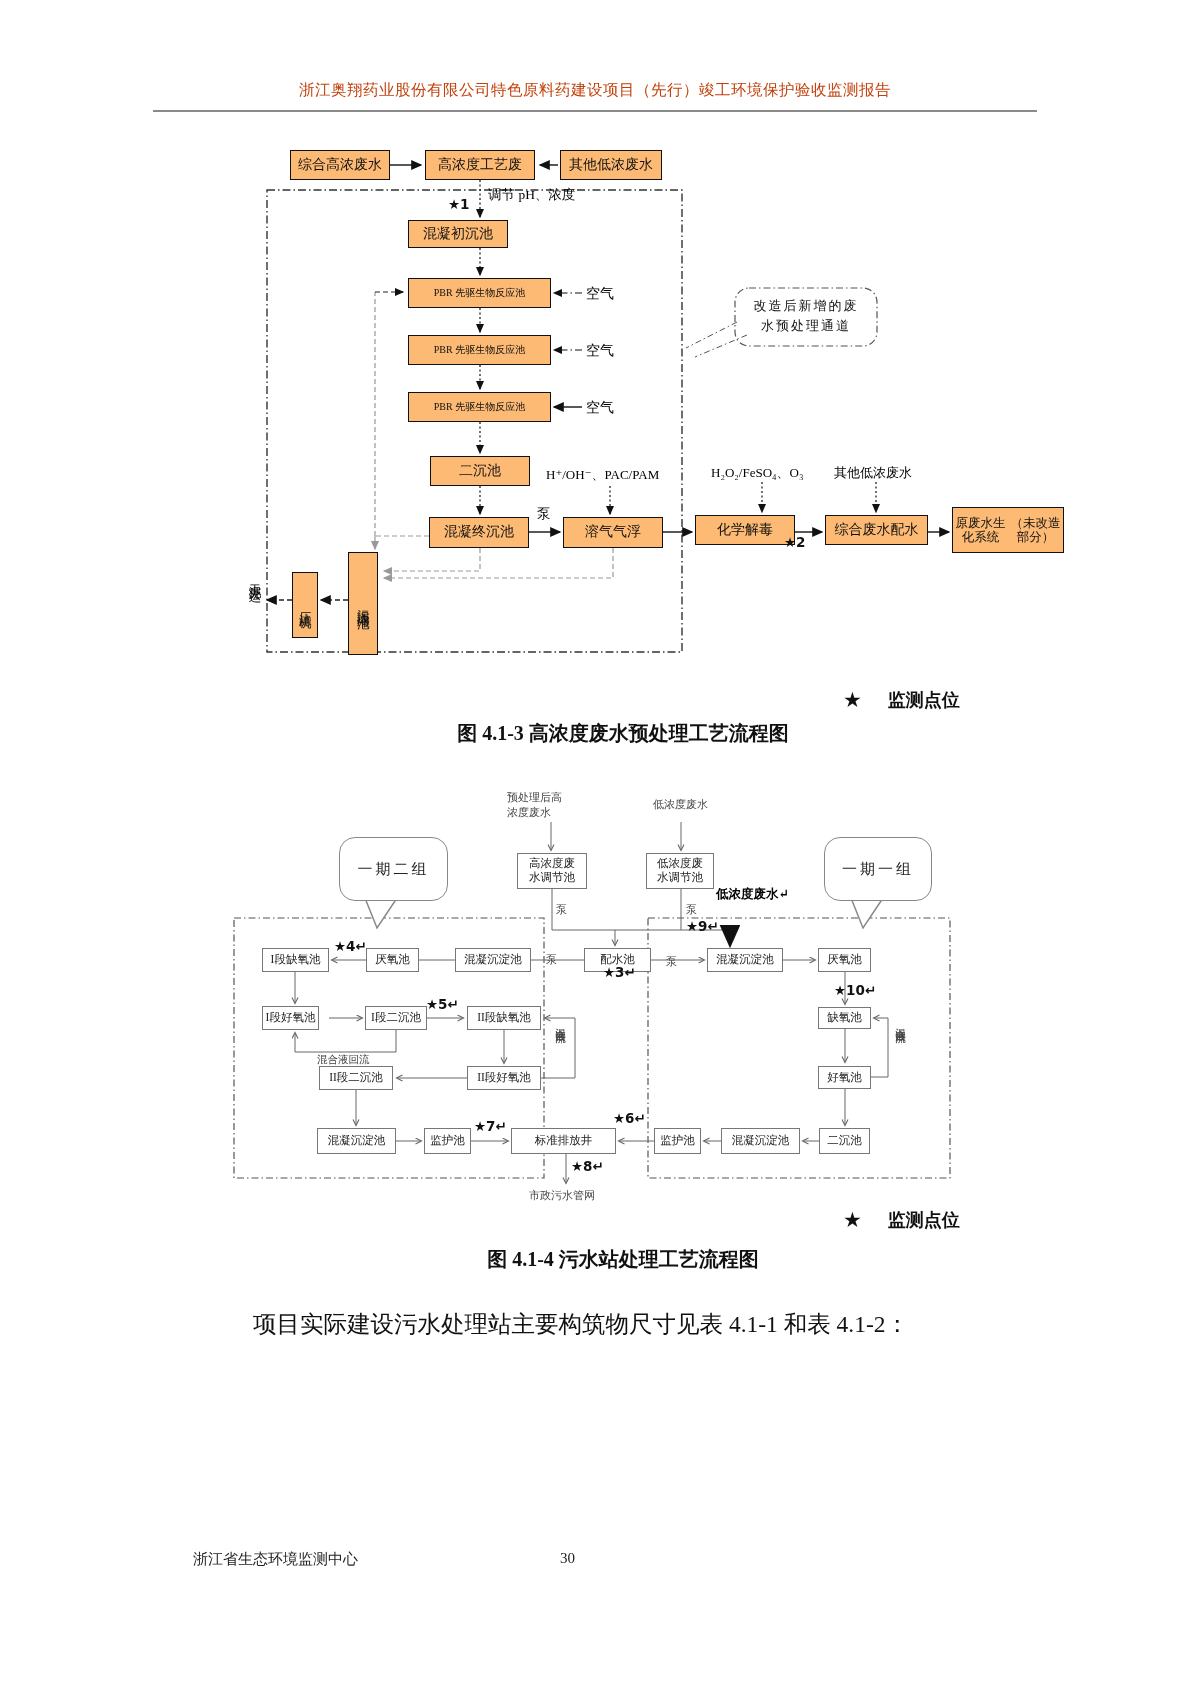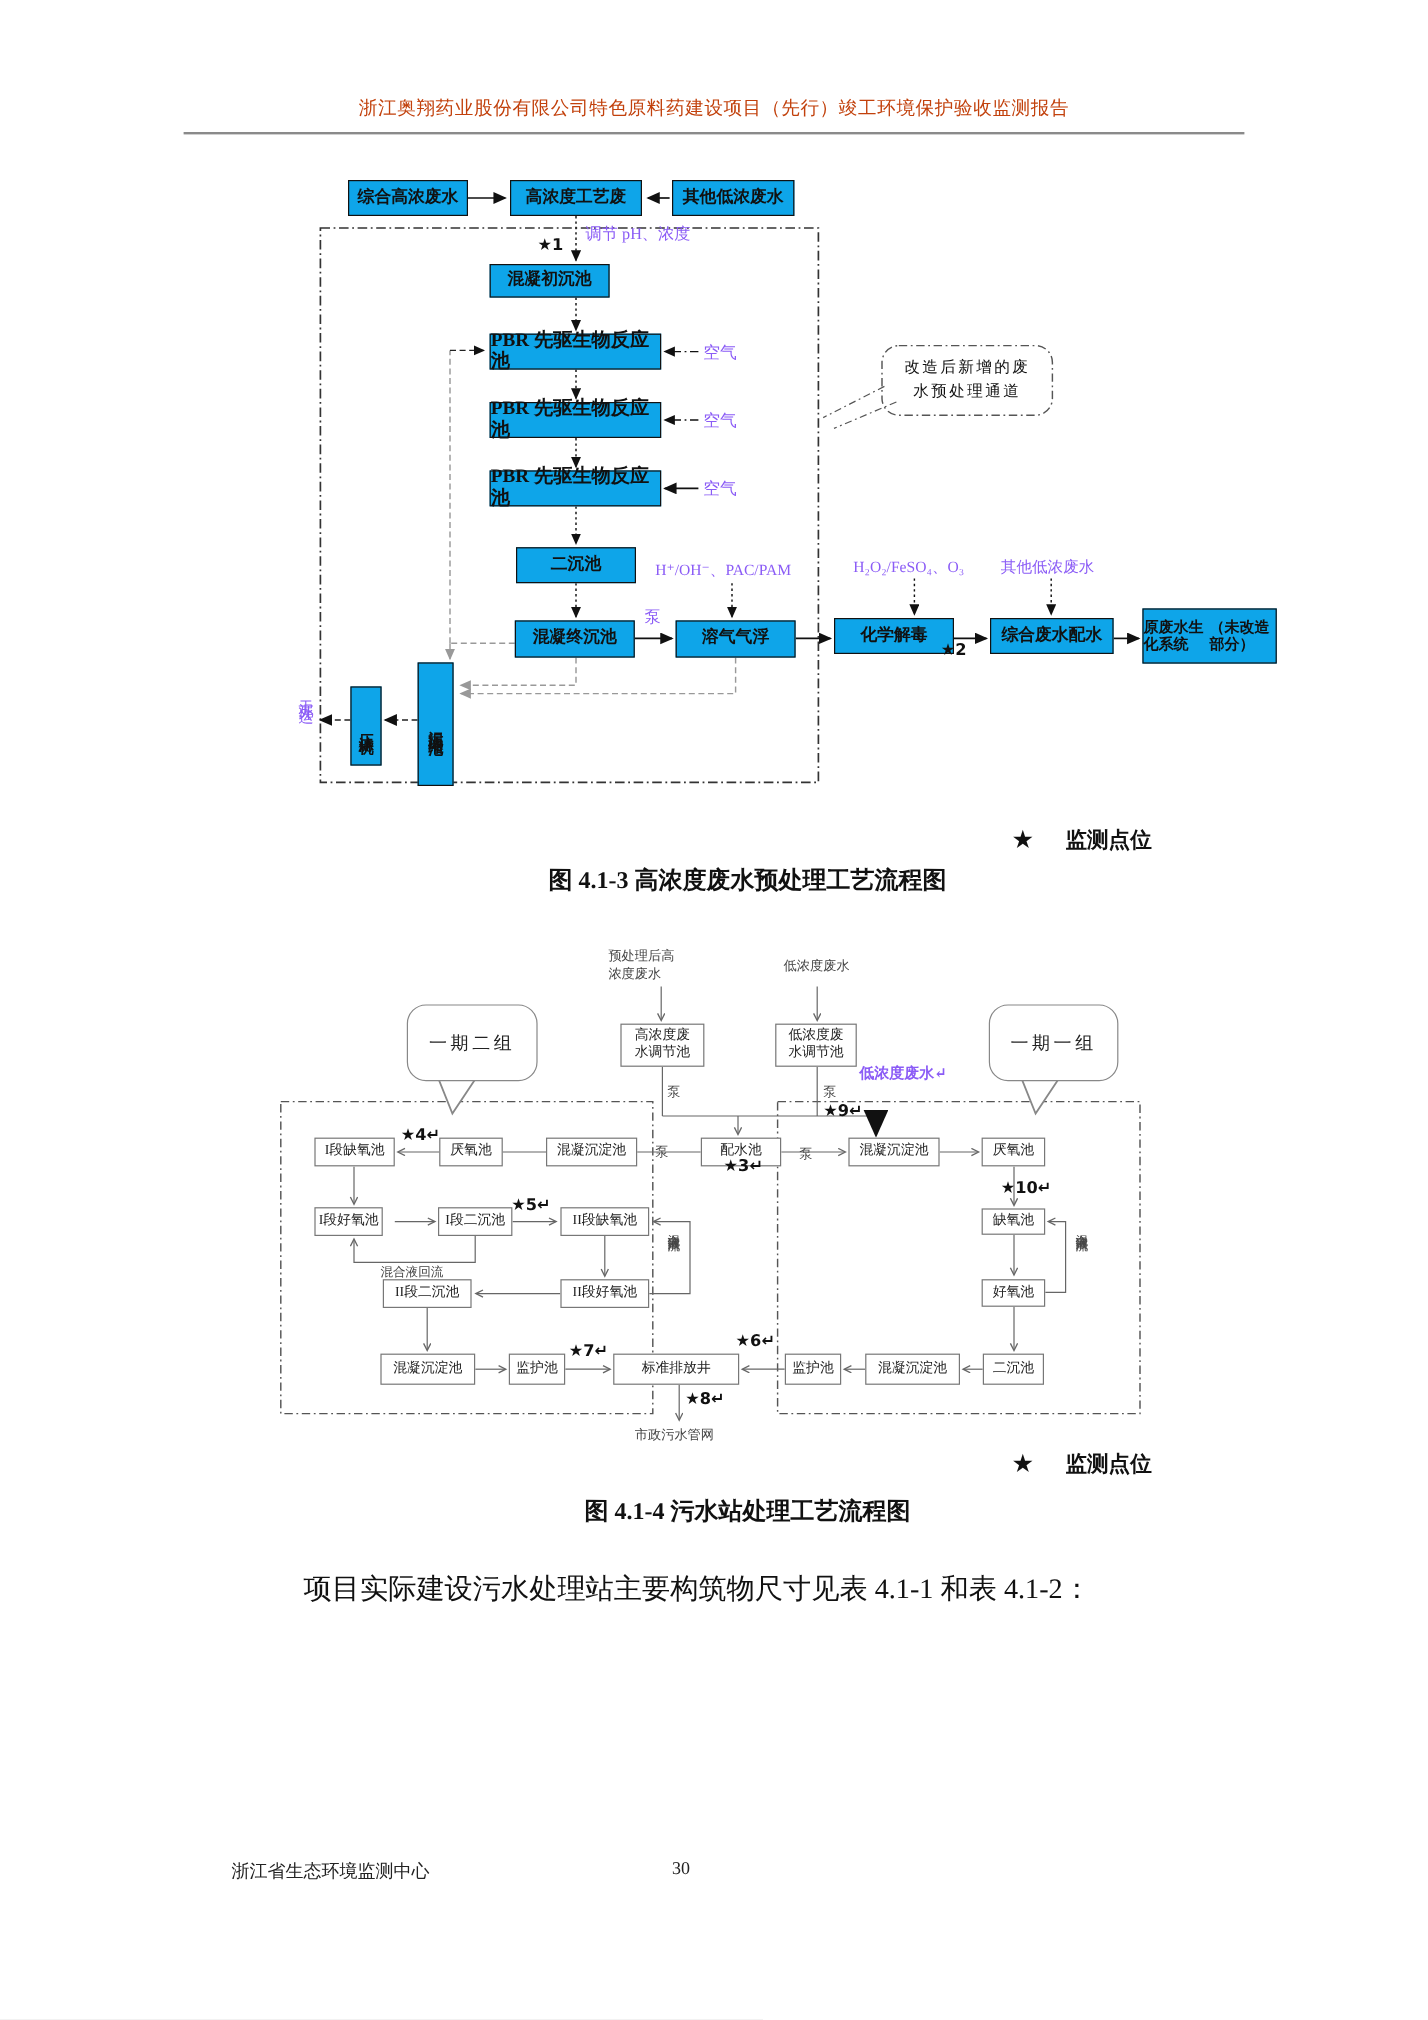--- a/index.html
+++ b/index.html
@@ -3,27 +3,27 @@
 <meta charset="utf-8">
 <style>
   html,body{margin:0;padding:0;background:#e8e8e8;}
   .page{position:relative;width:1190px;height:1683px;background:#ffffff;margin:0 auto;
         font-family:"Liberation Serif","DejaVu Serif",serif;color:#111;overflow:hidden;}
   .abs{position:absolute;}
   svg.wires{position:absolute;left:0;top:0;z-index:0;}
   .hdr{left:0;top:80px;width:1190px;text-align:center;font-size:15.5px;color:#c2410c;letter-spacing:.5px;}
   .rule{left:153px;top:110px;width:884px;height:2px;background:#8a8a8a;}
   
-  .b1{border:1.4px solid #111;background:#0ea5e9;display:flex;align-items:center;justify-content:center;
-      font-size:14px;z-index:2;box-sizing:border-box;text-align:left;line-height:1.15;font-weight:bold;}
-  .b1.small{font-size:16px;}
+  .b1{border:1.4px solid #111;background:#fdba74;display:flex;align-items:center;justify-content:center;
+      font-size:14px;z-index:2;box-sizing:border-box;text-align:center;line-height:1.15;}
+  .b1.small{font-size:10px;}
   
   .b2{border:1.2px solid #777;background:#fff;display:flex;align-items:center;justify-content:center;
       font-size:11.5px;color:#222;z-index:2;box-sizing:border-box;text-align:center;line-height:1.2;}
-  .lbl{z-index:3;font-size:13px;color:#8b5cf6;white-space:nowrap;}
+  .lbl{z-index:3;font-size:13px;color:#000000;white-space:nowrap;}
   .lbl2{z-index:3;font-size:11px;color:#444;white-space:nowrap;}
   .vtx{writing-mode:vertical-rl;text-orientation:upright;letter-spacing:2px;}
   .st{z-index:4;font-size:13.5px;font-weight:bold;color:#111;white-space:nowrap;font-family:"DejaVu Sans","Liberation Sans",sans-serif;}
   .bubble{border:1.5px solid #888;border-radius:16px;background:#fff;z-index:2;display:flex;
           align-items:center;justify-content:center;font-size:15px;color:#222;letter-spacing:3px;}
   .legend{z-index:3;display:flex;align-items:center;gap:26px;font-size:18px;font-weight:bold;color:#111;}
   .legend .star{font-size:21px;font-family:"DejaVu Sans",sans-serif;}
   .cap{left:195px;width:800px;text-align:center;font-size:20px;font-weight:bold;z-index:3;}
   .bodytext{font-size:23.5px;color:#111;z-index:3;white-space:nowrap;}
   .foot{font-size:15px;color:#222;z-index:3;}

